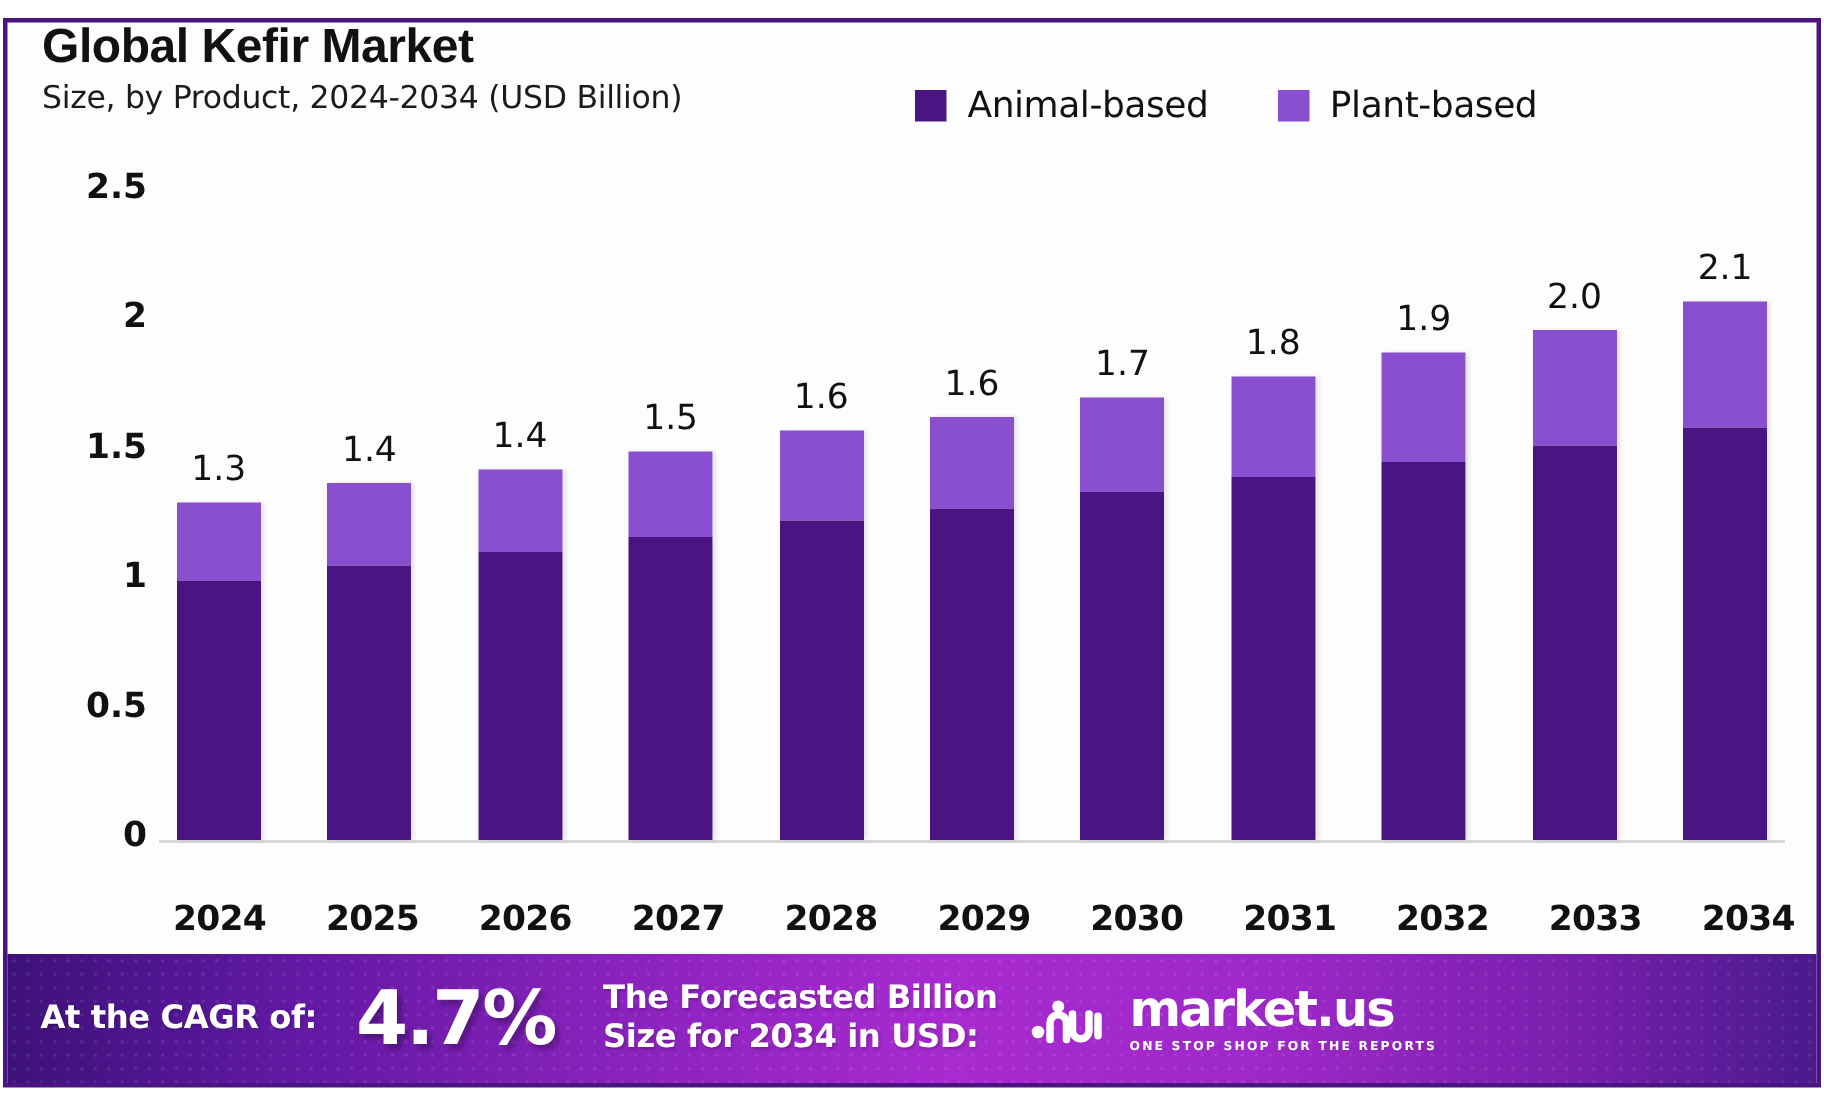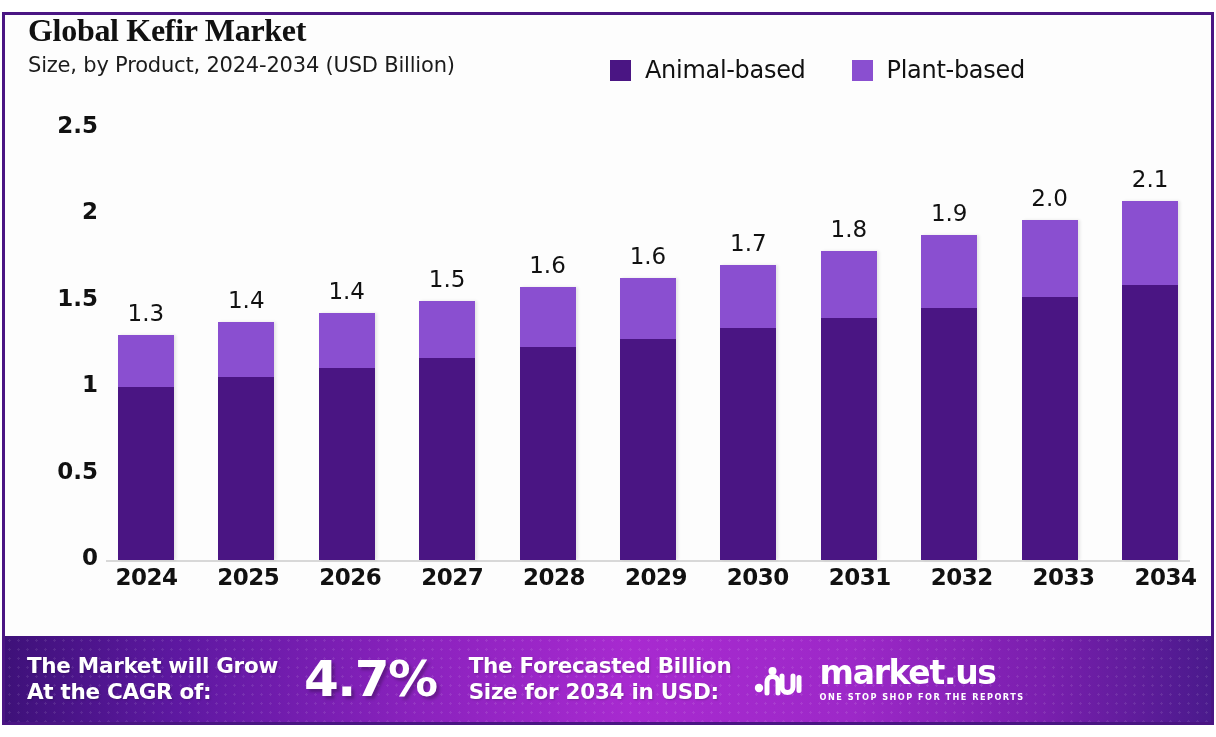--- a/index.html
+++ b/index.html
@@ -22,21 +22,21 @@
     border: 3px solid #4a1583;
     background: #fdfdfd;
   }
   
   .header {
     position: absolute;
     left: 28px; top: 12px;
     width: 1160px;
   }
   .chart-title {
-    font-family: Liberation Serif, serif;
+    font-family: Liberation Sans, sans-serif;
     font-size: 32px;
     font-weight: bold;
     color: #111111;
     letter-spacing: -0.3px;
     line-height: 1.15;
   }
   .chart-subtitle {
     font-family: "DejaVu Sans", sans-serif;
     font-size: 21px;
     font-weight: normal;
@@ -122,21 +122,21 @@
     left: 50%;
     transform: translateX(-50%);
     margin-bottom: 9px;
     font-size: 23px;
     color: #111111;
     white-space: nowrap;
   }
   
   .x-axis {
     position: absolute;
-    left: 106px; top: 564px;
+    left: 106px; top: 600px;
     right: 10px;
     display: flex;
     justify-content: space-between;
   }
   .x-tick {
     width: 7.35%;
     text-align: center;
     font-size: 23px;
     font-weight: bold;
     color: #111111;
@@ -334,21 +334,20 @@
       <div class="x-tick">2029</div>
       <div class="x-tick">2030</div>
       <div class="x-tick">2031</div>
       <div class="x-tick">2032</div>
       <div class="x-tick">2033</div>
       <div class="x-tick">2034</div>
     </div>
 
   <div class="banner">
     <div class="banner-text b1">
-      <div>The Market will Grow</div>
       <div>At the CAGR of:</div>
     </div>
     <div class="banner-big b2">4.7%</div>
     <div class="banner-text b3">
       <div>The Forecasted Billion</div>
       <div>Size for 2034 in USD:</div>
     </div>
     <div class="logo">
       <svg class="logo-mark" viewBox="0 0 50 34">
         <circle cx="5" cy="26" r="4.2" fill="#ffffff"></circle>

